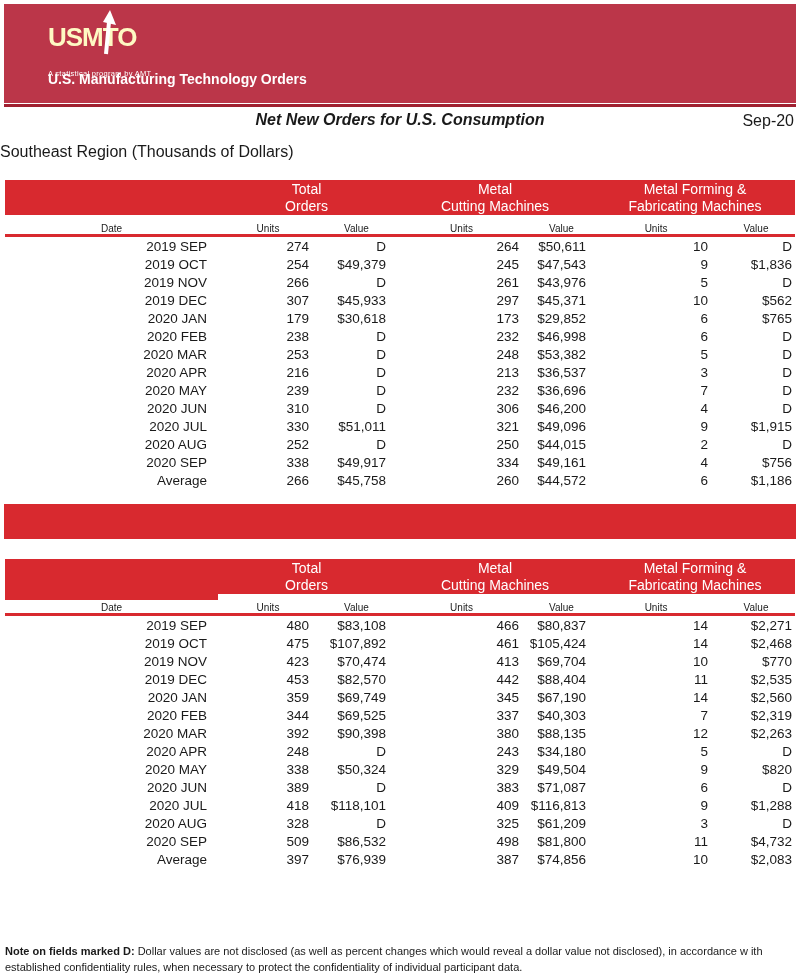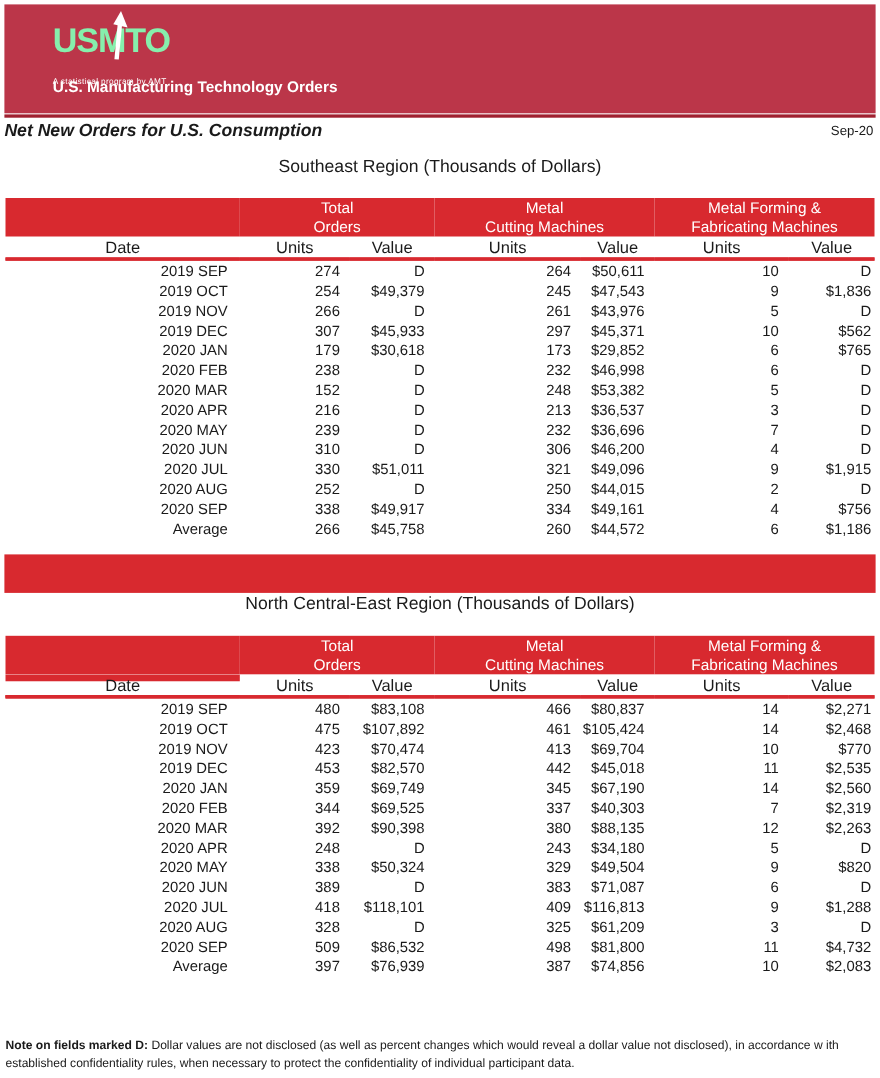--- a/index.html
+++ b/index.html
@@ -10,41 +10,41 @@
   }
   html,body{margin:0;padding:0;width:800px;height:980px;overflow:hidden;background:#fff;}
   body{font-family:"Liberation Sans",sans-serif;color:var(--ink);}
   .page{position:relative;width:800px;height:980px;background:#fff;}
 
   
   .banner{position:absolute;left:4px;top:4px;width:792px;height:99px;background:var(--banner-red);}
   .banner-rule{position:absolute;left:4px;top:104px;width:792px;height:3px;background:var(--rule-red);}
   .logo{position:absolute;left:44px;top:17px;}
   .logo-wordmark-wrap{position:relative;display:inline-block;}
-  .logo-text{font-size:31px;line-height:32px;font-weight:700;color:#86efac;letter-spacing:-1px;}
+  .logo-text{font-size:26px;line-height:32px;font-weight:700;color:#fef9c3;letter-spacing:-1px;}
   .logo-arrow{position:absolute;left:49px;top:-11px;}
   .logo-sub{font-size:7.5px;color:#fff;margin-top:16px;letter-spacing:.3px;}
   .banner-title{position:absolute;left:44px;top:67px;font-size:14px;font-weight:700;color:#ffffff;}
 
   
   .title-row{position:absolute;left:4px;top:109px;width:792px;height:22px;}
-  .report-title{text-align:left;font-size:16px;font-style:italic;font-weight:700;line-height:22px;}
-  .report-date{position:absolute;right:2px;top:3px;font-size:12px;}
+  .report-title{text-align:center;font-size:16px;font-style:italic;font-weight:700;line-height:22px;}
+  .report-date{position:absolute;right:2px;top:3px;font-size:16px;}
 
   
   .region{position:absolute;left:0;width:800px;}
   .region-1{top:142px;}
   .region-2{top:540px;}
-  .region-title{margin:0 0 15px 0;text-align:center;font-size:16px;font-weight:400;line-height:19px;}
+  .region-title{margin:0 0 15px 0;text-align:left;font-size:16px;font-weight:400;line-height:19px;}
   .data-table{border-collapse:collapse;table-layout:fixed;width:790px;margin-left:5px;margin-top:19px;}
   .cg-date{width:213px}.cg-u1{width:100px}.cg-v1{width:77px}.cg-u2{width:133px}
   .cg-v2{width:67px}.cg-u3{width:122px}.cg-v3{width:78px}
   .group-row th{background:var(--table-red);color:#fff;font-weight:400;font-size:14px;
     line-height:16.5px;text-align:center;vertical-align:middle;height:35px;padding:0;}
-  .sub-row th{font-weight:400;font-size:15px;text-align:center;height:19px;padding:0;
+  .sub-row th{font-weight:400;font-size:10px;text-align:center;height:19px;padding:0;
     border-bottom:3px solid var(--table-red);vertical-align:bottom;}
   .sub-row th.notch{background:linear-gradient(var(--table-red) 0,var(--table-red) 6px,#fff 6px);}
   tbody td{font-size:13.5px;height:18px;padding:0;text-align:right;vertical-align:middle;white-space:nowrap;}
   td.c-date{padding-right:11px;}
   td.c-units{padding-right:9px;}
   td.c-value{padding-right:9px;}
   tbody td:last-child{padding-right:3px;}
 
   
   .divider-bar{position:absolute;left:4px;top:504px;width:792px;height:35px;background:var(--table-red);}
@@ -157,21 +157,21 @@
             <td class="c-date">2020 FEB</td>
             <td class="c-units">238</td>
             <td class="c-value">D</td>
             <td class="c-units">232</td>
             <td class="c-value">$46,998</td>
             <td class="c-units">6</td>
             <td class="c-value">D</td>
           </tr>
           <tr>
             <td class="c-date">2020 MAR</td>
-            <td class="c-units">152</td>
+            <td class="c-units">253</td>
             <td class="c-value">D</td>
             <td class="c-units">248</td>
             <td class="c-value">$53,382</td>
             <td class="c-units">5</td>
             <td class="c-value">D</td>
           </tr>
           <tr>
             <td class="c-date">2020 APR</td>
             <td class="c-units">216</td>
             <td class="c-value">D</td>
@@ -234,21 +234,20 @@
             <td class="c-units">6</td>
             <td class="c-value">$1,186</td>
           </tr>
         </tbody>
     </table>
   </section>
 
   <div class="divider-bar"></div>
 
   <section class="region region-2">
-    <h2 class="region-title">North Central-East Region (Thousands of Dollars)</h2>
     <table class="data-table">
       <colgroup>
         <col class="cg-date">
           <col class="cg-u1">
           <col class="cg-v1">
           <col class="cg-u2">
           <col class="cg-v2">
           <col class="cg-u3">
           <col class="cg-v3">
       </colgroup>
@@ -295,21 +294,21 @@
             <td class="c-units">413</td>
             <td class="c-value">$69,704</td>
             <td class="c-units">10</td>
             <td class="c-value">$770</td>
           </tr>
           <tr>
             <td class="c-date">2019 DEC</td>
             <td class="c-units">453</td>
             <td class="c-value">$82,570</td>
             <td class="c-units">442</td>
-            <td class="c-value">$45,018</td>
+            <td class="c-value">$88,404</td>
             <td class="c-units">11</td>
             <td class="c-value">$2,535</td>
           </tr>
           <tr>
             <td class="c-date">2020 JAN</td>
             <td class="c-units">359</td>
             <td class="c-value">$69,749</td>
             <td class="c-units">345</td>
             <td class="c-value">$67,190</td>
             <td class="c-units">14</td>

